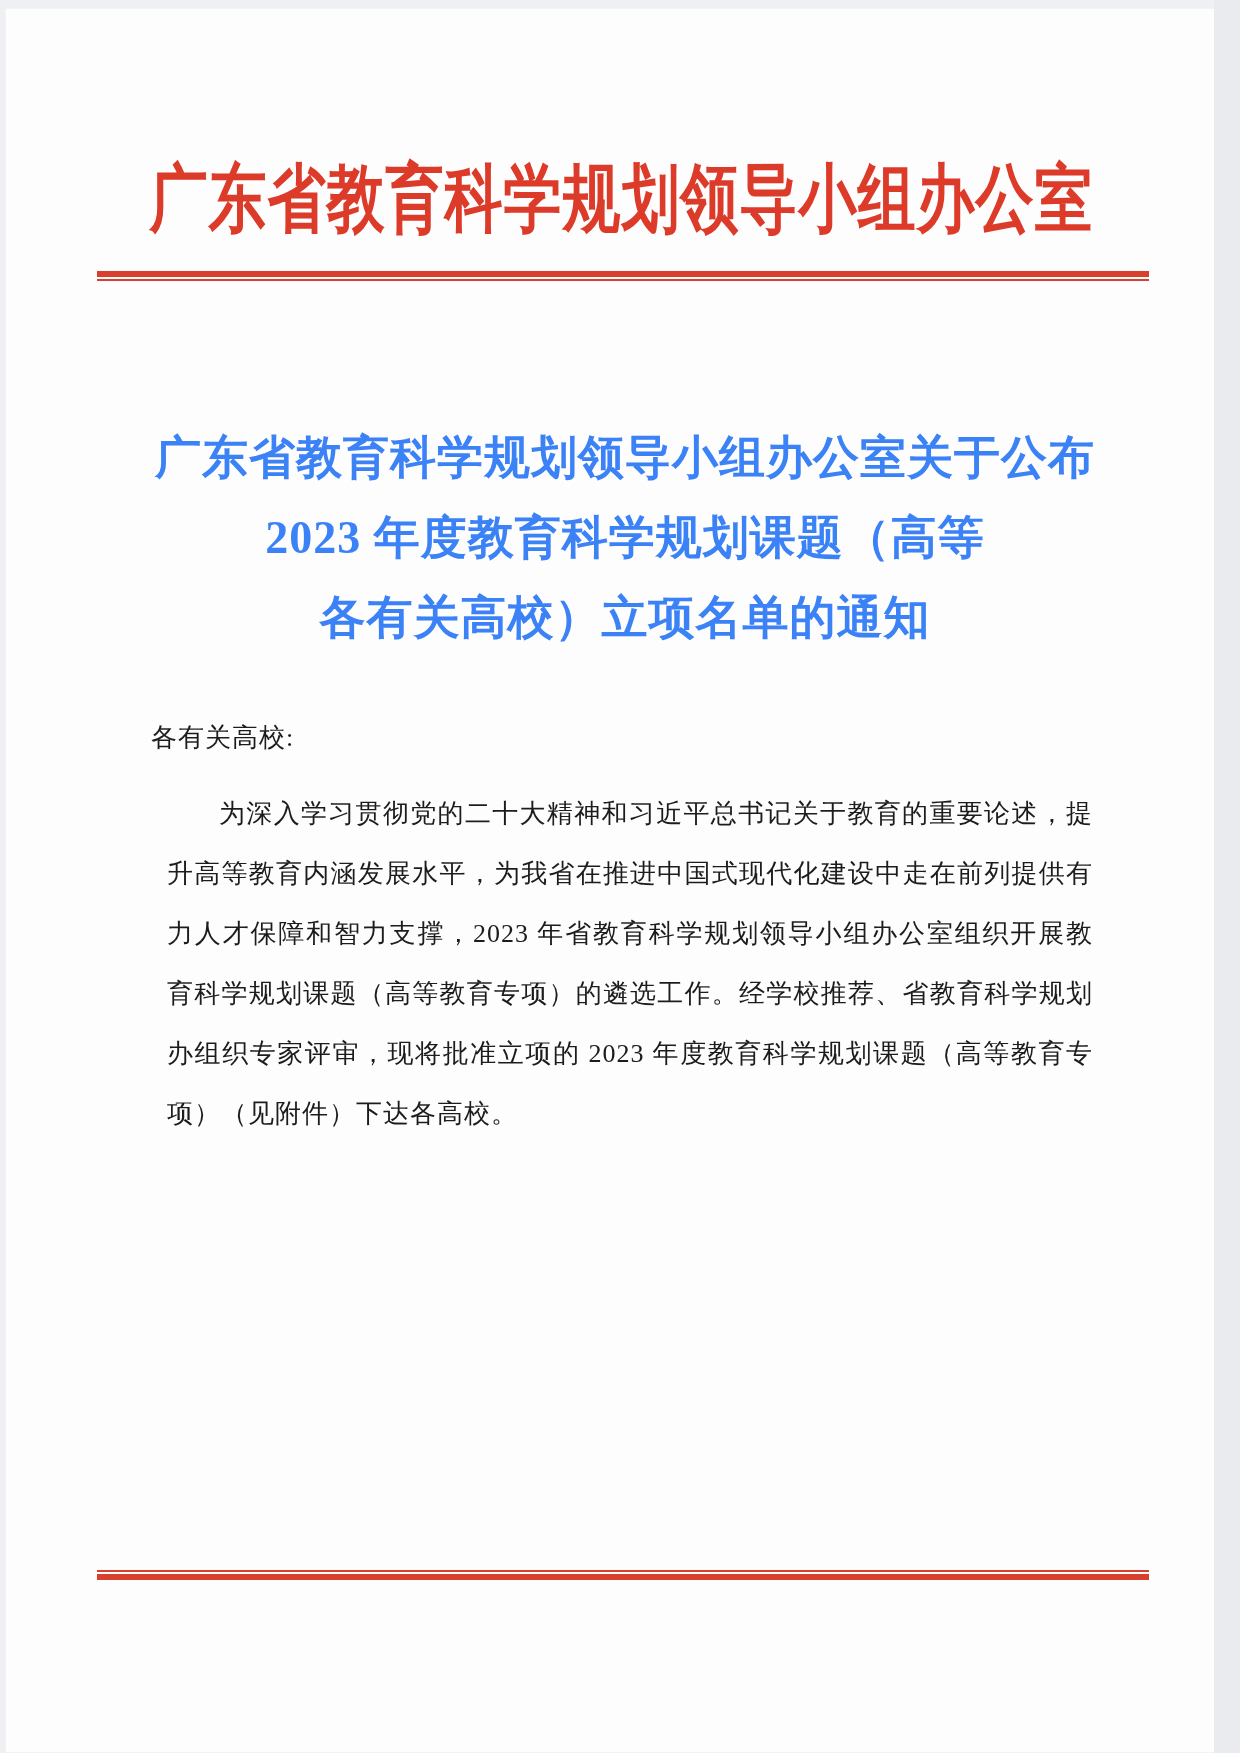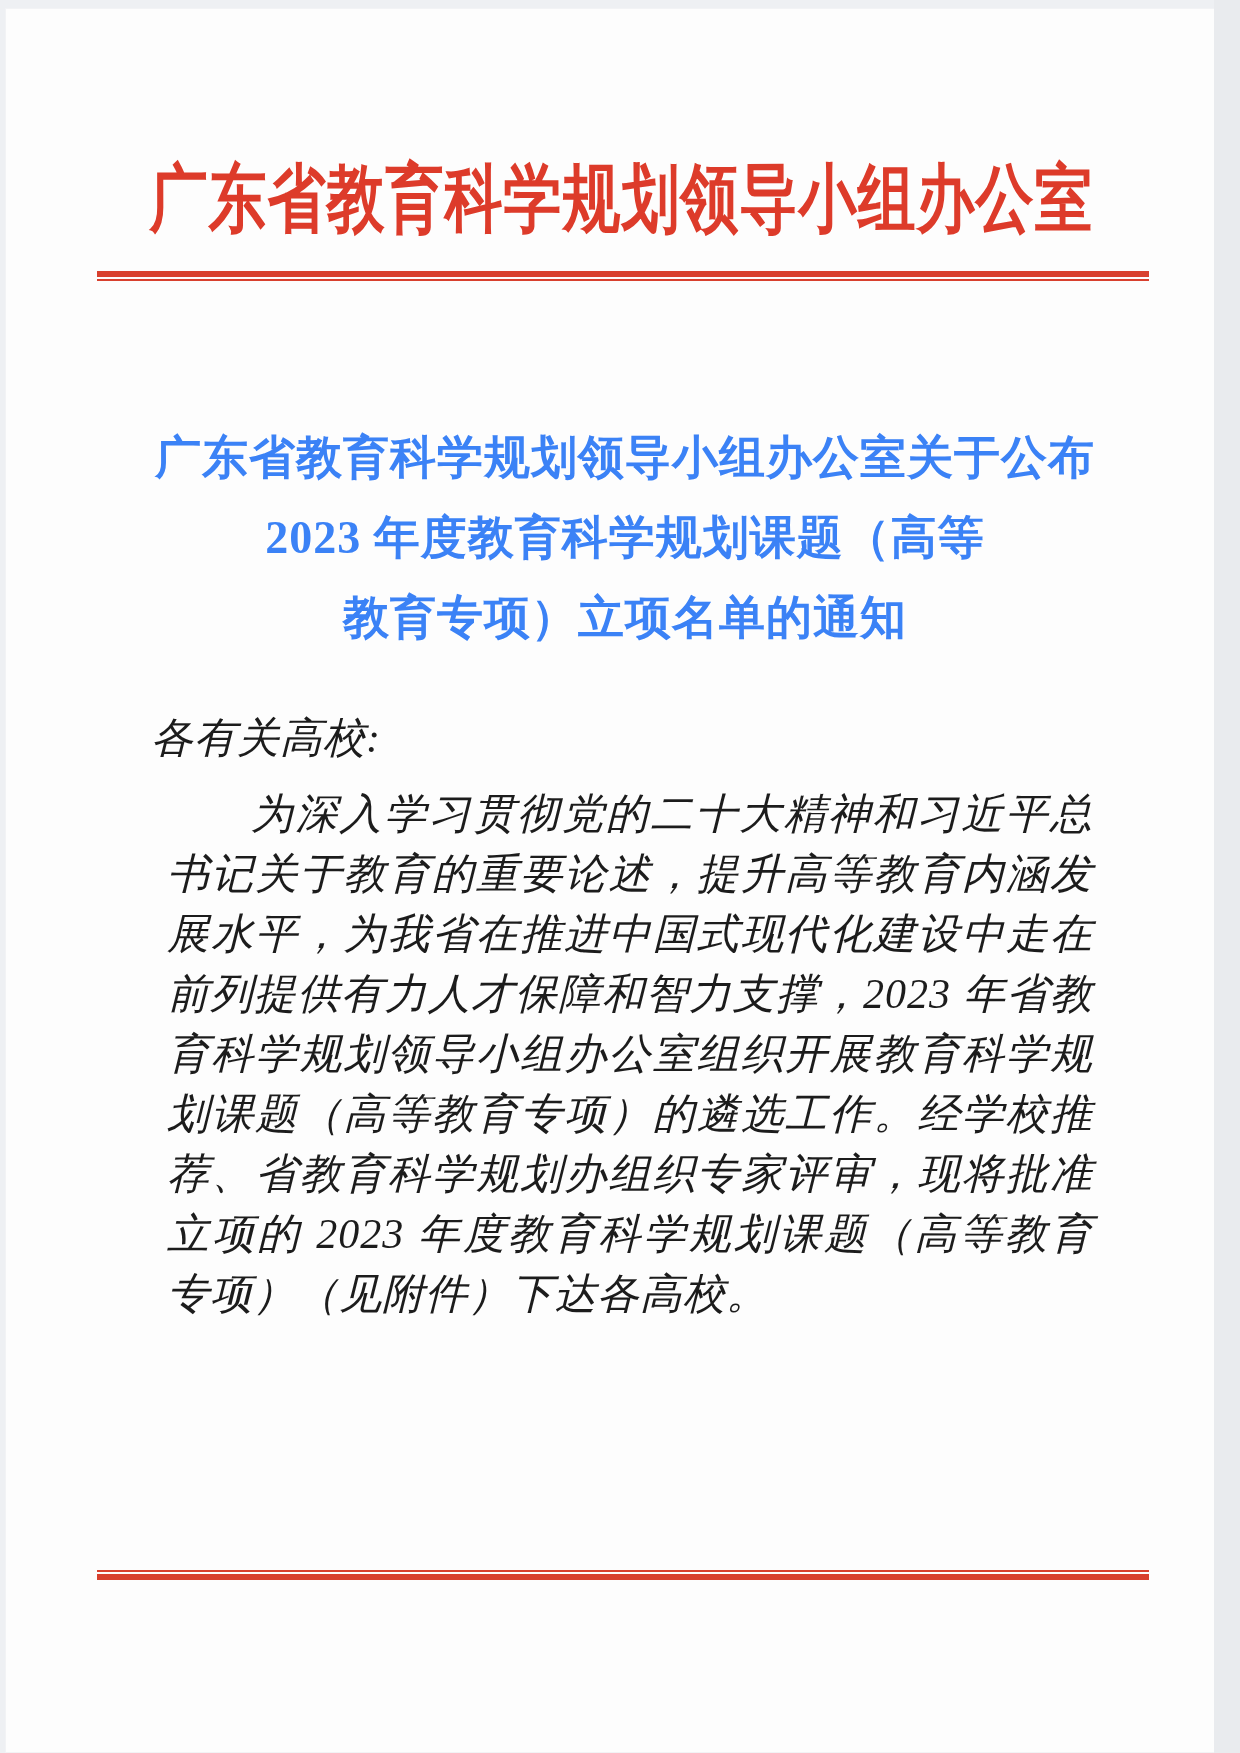--- a/index.html
+++ b/index.html
@@ -62,26 +62,25 @@
     color: #3b82f6;
     line-height: 80px;
     letter-spacing: 1px;
   }
   
   .doc-body {
     position: absolute;
     top: 700px;
     left: 146px;
     width: 958px;
-    font-size: 42px;
+    font-size: 26px;
     color: #1c1c1c;
     line-height: 60px;
     letter-spacing: 1px;
     text-align: justify;
-    font-style: italic;
   }
   .doc-body .salutation {
     text-indent: 0;
     text-align: left;
   }
   .doc-body p {
     margin: 16px;
     text-indent: 2em;
   }
 </style>
@@ -95,21 +94,21 @@
 
     <div class="rule rule-top">
       <div class="thick"></div>
       <div class="gap"></div>
       <div class="thin"></div>
     </div>
 
     <div class="doc-title">
       <div>广东省教育科学规划领导小组办公室关于公布</div>
       <div>2023 年度教育科学规划课题（高等</div>
-      <div>教育专项）立项名单的通知</div>
+      <div>各有关高校）立项名单的通知</div>
     </div>
 
     <div class="doc-body">
       <div class="salutation">各有关高校:</div>
       <p>为深入学习贯彻党的二十大精神和习近平总书记关于教育的重要论述，提升高等教育内涵发展水平，为我省在推进中国式现代化建设中走在前列提供有力人才保障和智力支撑，2023 年省教育科学规划领导小组办公室组织开展教育科学规划课题（高等教育专项）的遴选工作。经学校推荐、省教育科学规划办组织专家评审，现将批准立项的 2023 年度教育科学规划课题（高等教育专项）（见附件）下达各高校。</p>
     </div>
 
     <div class="rule rule-bottom">
       <div class="thin"></div>
       <div class="gap"></div>

